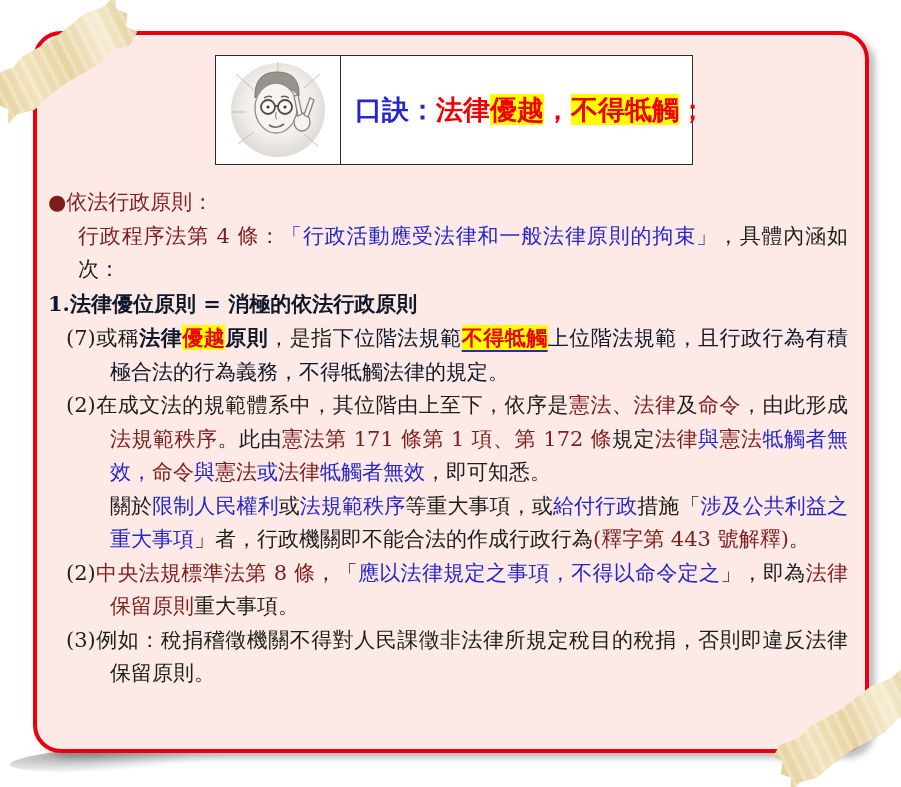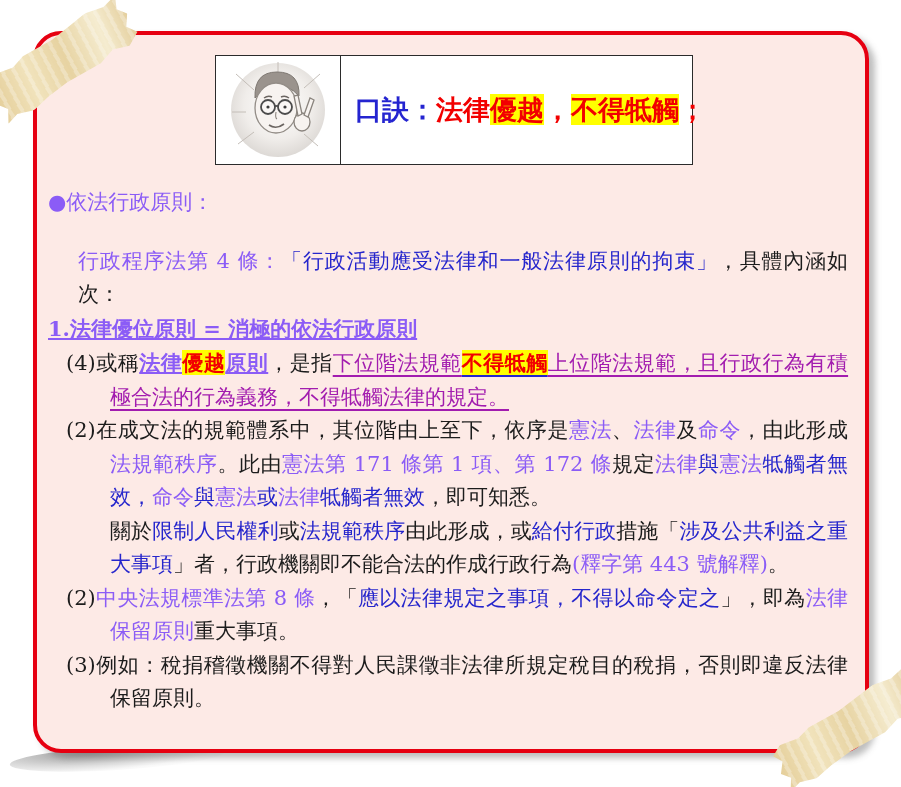--- a/index.html
+++ b/index.html
@@ -40,31 +40,31 @@
     white-space:nowrap;
   }
   .mn-line2{padding-left:81px;}
   
   .content{
     position:absolute;left:11px;top:151px;width:800px;
     font-size:21px;line-height:33.5px;text-align:justify;
     color:#1c1c1c;
   }
   .p-b{padding-left:0;}
-  .p-i{padding-left:30px;margin-top:25px;}
+  .p-i{padding-left:30px;}
   .p-h{padding-left:0;}
   .p-item{padding-left:62px;text-indent:-44px;}
   .p-cont{padding-left:62px;}
   
   .s-k{color:#1c1c1c;}
-  .s-r{color:#8b5cf6;}
-  .s-rb{color:#8b5cf6;font-weight:bold;text-decoration:underline;}
+  .s-r{color:#7f1d1d;}
+  .s-rb{color:#0f172a;font-weight:bold;}
   .s-rh{color:#f20000;font-weight:bold;background:#ffff00;}
   .s-bl{color:#2626cc;}
-  .s-blu{color:#a21caf;text-decoration:underline;text-underline-offset:5px;text-decoration-thickness:1.5px;}
+  .s-blu{color:#0f172a;text-underline-offset:5px;text-decoration-thickness:1.5px;}
   .s-rhu{color:#f20000;font-weight:bold;background:#ffff00;text-decoration:underline;text-decoration-color:#2626cc;text-underline-offset:5px;text-decoration-thickness:1.5px;}
   .m-bl{color:#2424d0;margin-top:44px;}
   .m-r{color:#f20000;}
   .m-rh{color:#f20000;background:#ffff00;}
   
   .tape{
     position:absolute;z-index:6;
     background-image:
       repeating-linear-gradient(97deg, rgba(255,255,255,0.28) 0 4px, rgba(0,0,0,0) 4px 11px),
       linear-gradient(100deg,#e3cc96 0%,#f1e3bc 28%,#e7d3a2 52%,#f5ecd0 78%,#e2cb97 100%);
@@ -122,22 +122,22 @@
     </div>
     <div class="mnemonic">
       <div class="mn-line" id="mn-line1"><span class="m-bl">口訣：</span><span class="m-r">法律</span><span class="m-rh">優越</span><span class="m-r">，</span><span class="m-rh">不得牴觸</span><span class="m-r">；</span></div>
     </div>
   </div>
 
   <div class="content" id="content">
       <div class="p-b"><span class="s-r">●依法行政原則：</span></div>
       <div class="p-i"><span class="s-r">行政程序法第 4 條：</span><span class="s-bl">「行政活動應受法律和一般法律原則的拘束」</span><span class="s-k">，具體內涵如次：</span></div>
       <div class="p-h"><span class="s-rb">1.法律優位原則 = 消極的依法行政原則</span></div>
-      <div class="p-item"><span class="s-k">(4)或稱</span><span class="s-rb">法律</span><span class="s-rh">優越</span><span class="s-rb">原則</span><span class="s-k">，是指</span><span class="s-blu">下位階法規範</span><span class="s-rhu">不得牴觸</span><span class="s-blu">上位階法規範，且行政行為有積極合法的行為義務，不得牴觸法律的規定。</span></div>
+      <div class="p-item"><span class="s-k">(7)或稱</span><span class="s-rb">法律</span><span class="s-rh">優越</span><span class="s-rb">原則</span><span class="s-k">，是指</span><span class="s-blu">下位階法規範</span><span class="s-rhu">不得牴觸</span><span class="s-blu">上位階法規範，且行政行為有積極合法的行為義務，不得牴觸法律的規定。</span></div>
       <div class="p-item"><span class="s-k">(2)在成文法的規範體系中，其位階由上至下，依序是</span><span class="s-r">憲法</span><span class="s-k">、</span><span class="s-r">法律</span><span class="s-k">及</span><span class="s-r">命令</span><span class="s-k">，由此形成</span><span class="s-r">法規範秩序</span><span class="s-k">。此由</span><span class="s-r">憲法第 171 條第 1 項、第 172 條</span><span class="s-k">規定</span><span class="s-r">法律</span><span class="s-bl">與</span><span class="s-r">憲法</span><span class="s-bl">牴觸者無效，</span><span class="s-r">命令</span><span class="s-bl">與</span><span class="s-r">憲法</span><span class="s-bl">或</span><span class="s-r">法律</span><span class="s-bl">牴觸者無效</span><span class="s-k">，即可知悉。</span></div>
-      <div class="p-cont"><span class="s-k">關於</span><span class="s-bl">限制人民權利</span><span class="s-k">或</span><span class="s-bl">法規範秩序</span><span class="s-k">由此形成，或</span><span class="s-bl">給付行政</span><span class="s-k">措施「</span><span class="s-bl">涉及公共利益之重大事項</span><span class="s-k">」者，行政機關即不能合法的作成行政行為</span><span class="s-r">(釋字第 443 號解釋)</span><span class="s-k">。</span></div>
+      <div class="p-cont"><span class="s-k">關於</span><span class="s-bl">限制人民權利</span><span class="s-k">或</span><span class="s-bl">法規範秩序</span><span class="s-k">等重大事項，或</span><span class="s-bl">給付行政</span><span class="s-k">措施「</span><span class="s-bl">涉及公共利益之重大事項</span><span class="s-k">」者，行政機關即不能合法的作成行政行為</span><span class="s-r">(釋字第 443 號解釋)</span><span class="s-k">。</span></div>
       <div class="p-item"><span class="s-k">(2)</span><span class="s-r">中央法規標準法第 8 條</span><span class="s-k">，「</span><span class="s-bl">應以法律規定之事項，不得以命令定之</span><span class="s-k">」，即為</span><span class="s-r">法律保留原則</span><span class="s-k">重大事項。</span></div>
       <div class="p-item"><span class="s-k">(3)例如：稅捐稽徵機關不得對人民課徵非法律所規定稅目的稅捐，否則即違反法律保留原則。</span></div>
     </div>
 </div>
 
 <div class="tape tape-tl"></div>
 <div class="tape tape-br"></div>
 
 </body></html>

